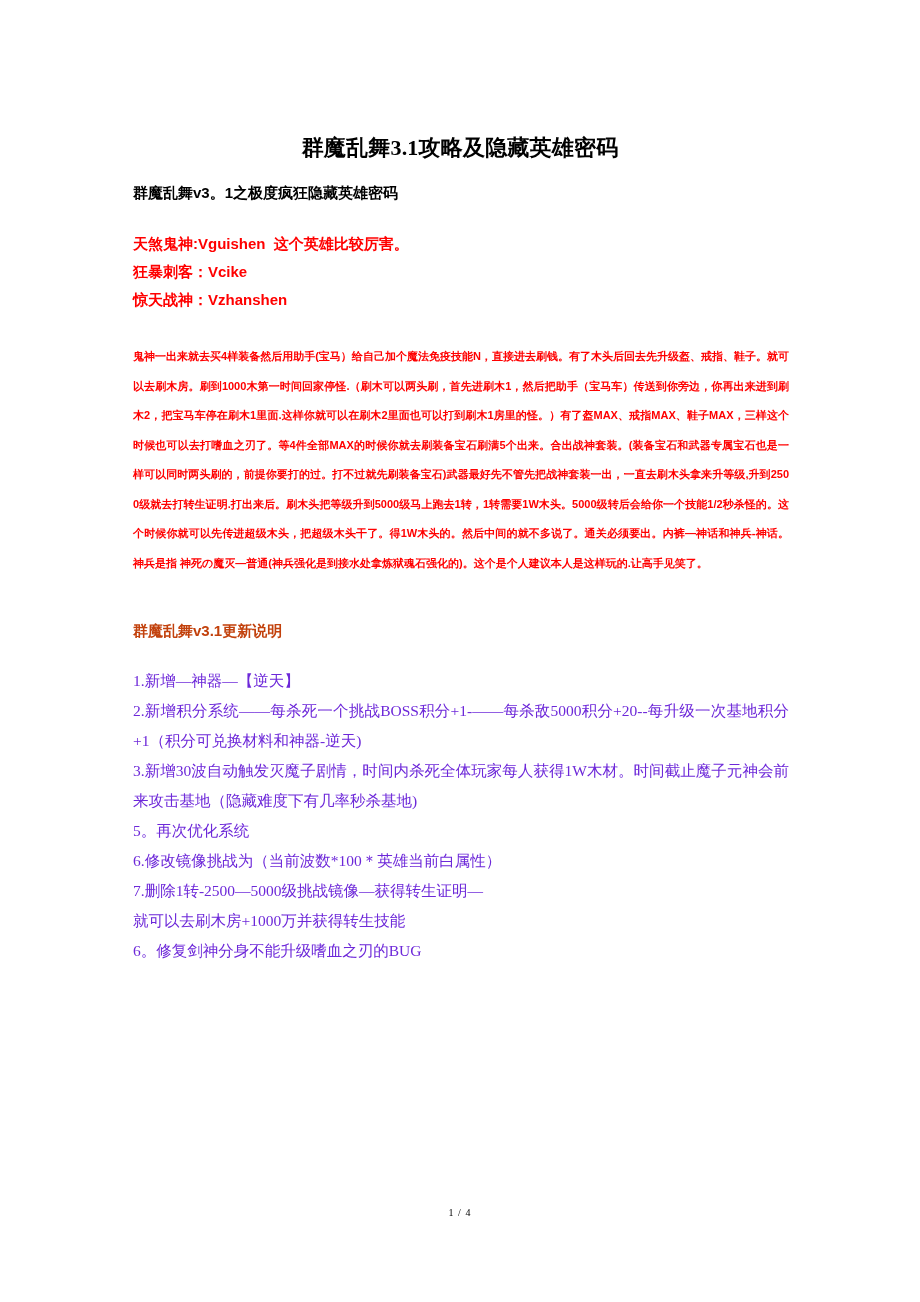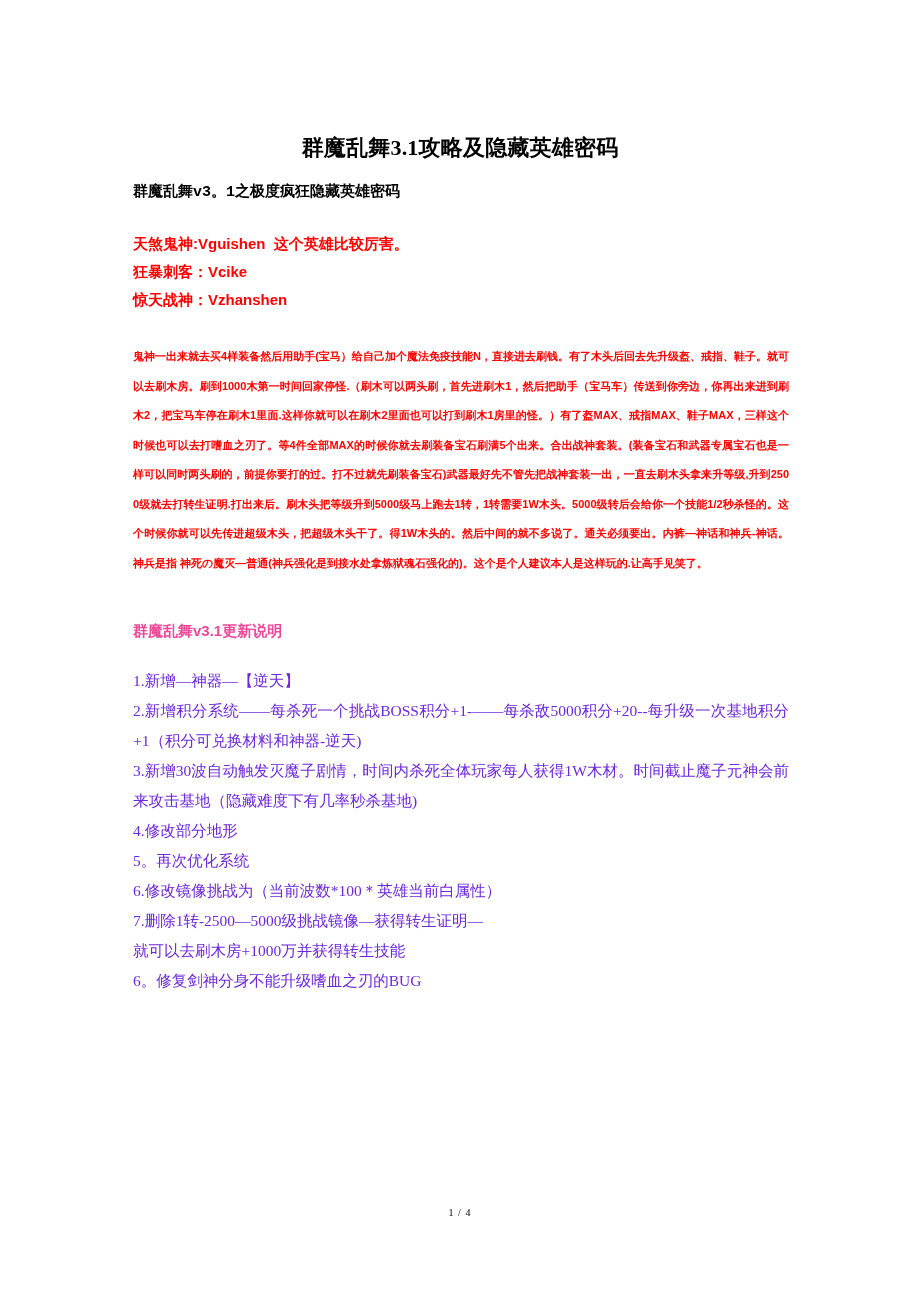--- a/index.html
+++ b/index.html
@@ -44,21 +44,21 @@
   
   .content {
     position: absolute;
     left: 133px;
     top: 180px;
     width: 656px;
   }
 
   
   .subtitle {
-    font-family: Liberation Mono, monospace;
+    font-family: Liberation Sans, sans-serif;
     font-weight: bold;
     font-size: 15px;
     line-height: 26px;
     color: #000000;
     margin: 0 0 8px 0;
   }
 
   
   .hero-codes {
     margin: 24px 0 0 0;
@@ -86,21 +86,21 @@
     word-break: break-all;
   }
 
   
   .notes-heading {
     margin: 40px 0 0 0;
     font-family: "Liberation Sans", "DejaVu Sans", sans-serif;
     font-weight: bold;
     font-size: 15px;
     line-height: 26px;
-    color: #ec4899;
+    color: #c2410c;
   }
 
   
   .notes-list {
     margin: 22px 0 0 0;
     padding: 0;
     list-style: none;
     font-family: "Liberation Serif", "DejaVu Serif", serif;
     font-weight: normal;
     font-size: 15.5px;
@@ -147,21 +147,20 @@
     </div>
 
     <p class="strategy">鬼神一出来就去买4样装备然后用助手(宝马）给自己加个魔法免疫技能N，直接进去刷钱。有了木头后回去先升级盔、戒指、鞋子。就可以去刷木房。刷到1000木第一时间回家停怪.（刷木可以两头刷，首先进刷木1，然后把助手（宝马车）传送到你旁边，你再出来进到刷木2，把宝马车停在刷木1里面.这样你就可以在刷木2里面也可以打到刷木1房里的怪。）有了盔MAX、戒指MAX、鞋子MAX，三样这个时候也可以去打嗜血之刃了。等4件全部MAX的时候你就去刷装备宝石刷满5个出来。合出战神套装。(装备宝石和武器专属宝石也是一样可以同时两头刷的，前提你要打的过。打不过就先刷装备宝石)武器最好先不管先把战神套装一出，一直去刷木头拿来升等级,升到2500级就去打转生证明.打出来后。刷木头把等级升到5000级马上跑去1转，1转需要1W木头。5000级转后会给你一个技能1/2秒杀怪的。这个时候你就可以先传进超级木头，把超级木头干了。得1W木头的。然后中间的就不多说了。通关必须要出。内裤—神话和神兵-神话。神兵是指 神死の魔灭—普通(神兵强化是到接水处拿炼狱魂石强化的)。这个是个人建议本人是这样玩的.让高手见笑了。</p>
 
     <p class="notes-heading">群魔乱舞v3.1更新说明</p>
 
     <ul class="notes-list">
       <li>1.新增—神器—【逆天】</li>
       <li>2.新增积分系统——每杀死一个挑战BOSS积分+1-——每杀敌5000积分+20--每升级一次基地积分+1（积分可兑换材料和神器-逆天)</li>
       <li>3.新增30波自动触发灭魔子剧情，时间内杀死全体玩家每人获得1W木材。时间截止魔子元神会前来攻击基地（隐藏难度下有几率秒杀基地)</li>
-      <li>4.修改部分地形</li>
       <li>5。再次优化系统</li>
       <li>6.修改镜像挑战为（当前波数*100＊英雄当前白属性）</li>
       <li>7.删除1转-2500—5000级挑战镜像—获得转生证明—</li>
       <li>就可以去刷木房+1000万并获得转生技能</li>
       <li>6。修复剑神分身不能升级嗜血之刃的BUG</li>
     </ul>
 
   </div>
 
   <div class="page-footer">1 / 4</div>

